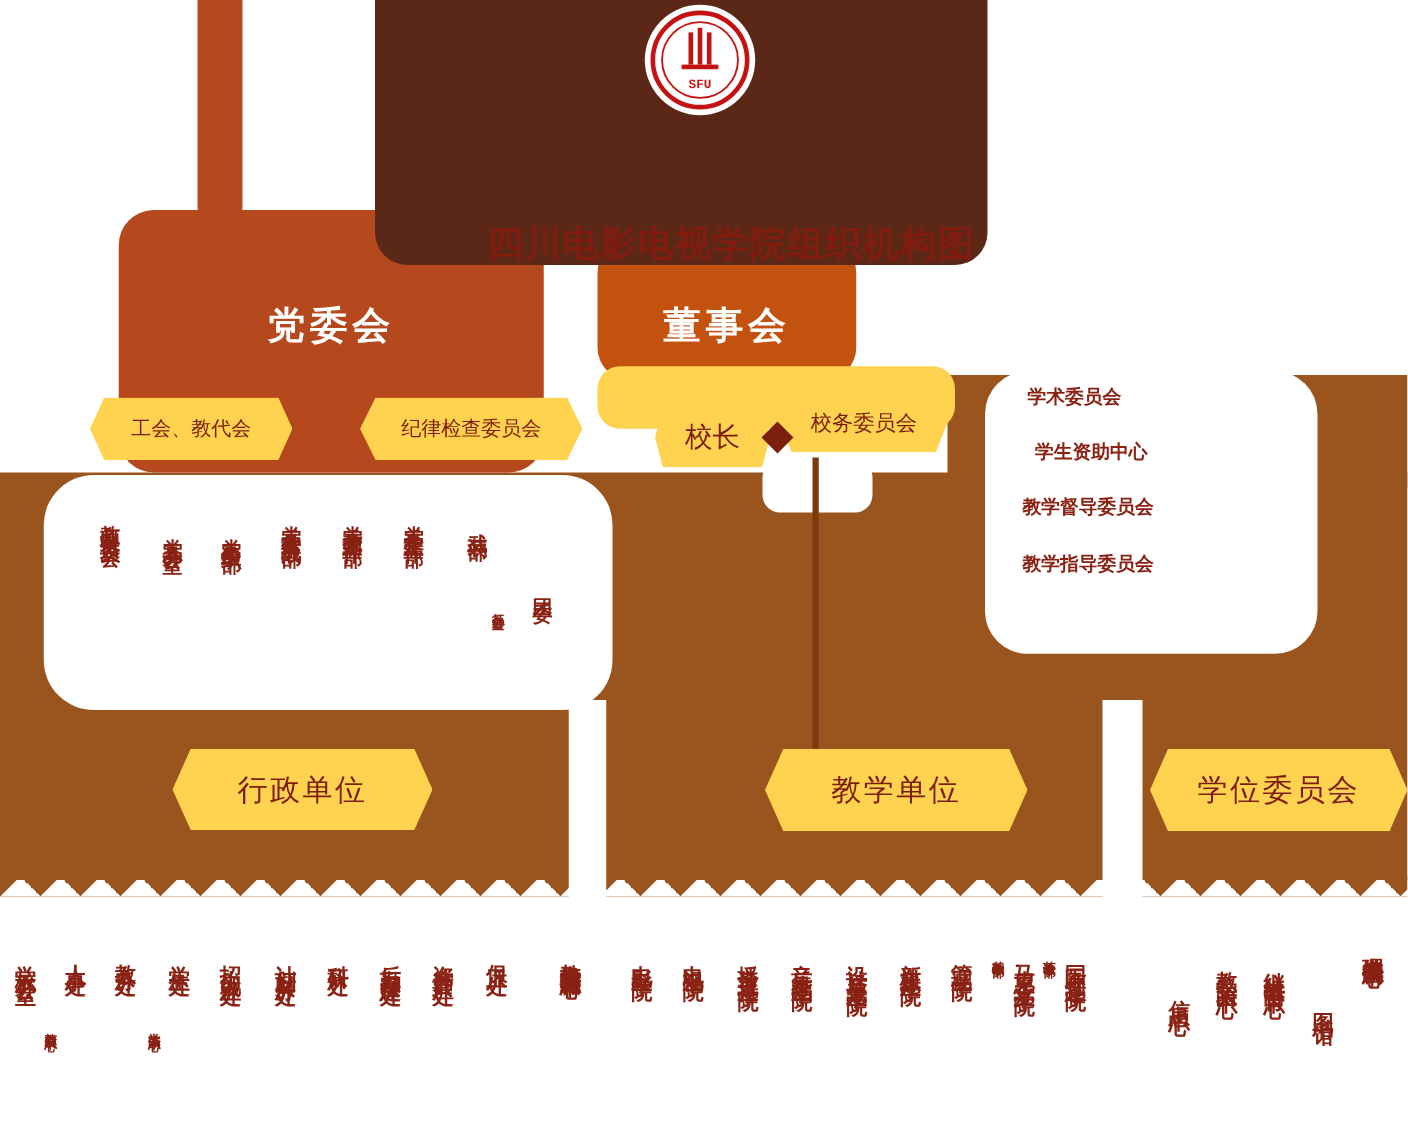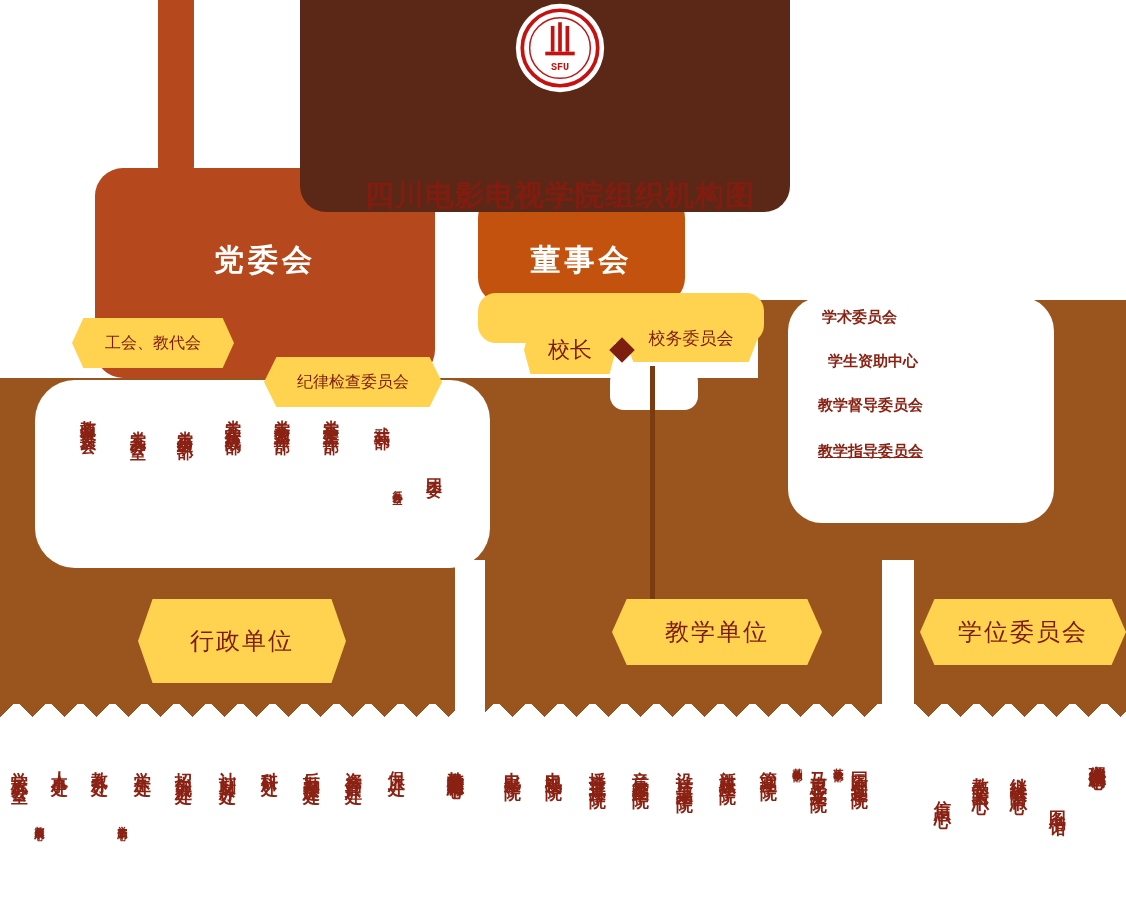--- a/index.html
+++ b/index.html
@@ -42,21 +42,21 @@
   
   .banner{
     background:var(--yellow);display:flex;align-items:center;justify-content:center;
     font-weight:normal;color:var(--banner-red);z-index:5;
     clip-path:polygon(0 50%,7% 0,93% 0,100% 50%,93% 100%,7% 100%);
     text-align:center;
   }
   .diamond{left:613px;top:341px;width:18px;height:18px;background:#7D1F0E;transform:rotate(45deg);z-index:5;}
   
   .board-label{color:#fff;font-weight:bold;font-size:30px;text-align:center;letter-spacing:4px;z-index:6;}
-  .title{color:#8C1A0E;opacity:.8;font-weight:bold;font-size:29px;text-align:center;letter-spacing:1px;z-index:6;white-space:nowrap;}
+  .title{color:#8C1A0E;opacity:.8;font-weight:bold;font-size:29px;text-align:right;letter-spacing:1px;z-index:6;white-space:nowrap;}
   
   .vtext{writing-mode:vertical-rl;text-orientation:upright;font-weight:bold;color:var(--red);z-index:6;}
   .v-main{font-size:17px;letter-spacing:4px;line-height:24px;}
   .v-sub{font-size:10px;letter-spacing:1px;line-height:12px;}
   .v-left{font-size:16px;letter-spacing:3px;line-height:20px;}
   .v-tight{letter-spacing:1px;}
   .committee{font-size:15px;font-weight:bold;color:var(--red);z-index:6;white-space:nowrap;text-align:right;}
   .logo{z-index:7;font-family:Liberation Mono, monospace;}
 </style>
 </head>
@@ -91,41 +91,41 @@
 </div>
 <div class="abs title" style="left:340px;top:176px;width:440px;">四川电影电视学院组织机构图</div>
 
 <div class="abs board-label" style="left:95px;top:240px;width:340px;">党委会</div>
 <div class="abs board-label" style="left:478px;top:240px;width:207px;">董事会</div>
 
 <div class="abs panel panel-left"></div>
 <div class="abs panel panel-right"></div>
 
 <div class="abs banner" style="left:72px;top:318px;width:162px;height:50px;font-size:16px;">工会、教代会</div>
-<div class="abs banner" style="left:264px;top:318px;width:178px;height:50px;font-size:16px;margin-top:39px;">纪律检查委员会</div>
+<div class="abs banner" style="left:288px;top:318px;width:178px;height:50px;font-size:16px;">纪律检查委员会</div>
 <div class="abs banner" style="left:524px;top:326px;width:92px;height:48px;font-size:22px;">校长</div>
 <div class="abs banner" style="left:624px;top:314px;width:134px;height:48px;font-size:17px;">校务委员会</div>
 <div class="abs diamond"></div>
 
 <div class="abs committee" style="left:822px;top:308px;">学术委员会</div>
 <div class="abs committee" style="left:828px;top:352px;">学生资助中心</div>
 <div class="abs committee" style="left:818px;top:396px;">教学督导委员会</div>
-<div class="abs committee" style="left:818px;top:442px;text-decoration:underline;">教学指导委员会</div>
+<div class="abs committee" style="left:818px;top:442px;">教学指导委员会</div>
 
 <div class="abs vtext v-left" style="left:78px;top:407px;">教师申诉委员会</div>
 <div class="abs vtext v-left" style="left:128px;top:418px;">党委办公室</div>
 <div class="abs vtext v-left" style="left:175px;top:418px;">党委组织部</div>
 <div class="abs vtext v-left" style="left:223px;top:407px;">党委宣传统战部</div>
 <div class="abs vtext v-left" style="left:272px;top:407px;">党委教师工作部</div>
 <div class="abs vtext v-left" style="left:321px;top:407px;">党委学生工作部</div>
 <div class="abs vtext v-left" style="left:372px;top:414px;">武装部</div>
 <div class="abs vtext v-sub" style="left:391px;top:482px;">征兵办公室</div>
 <div class="abs vtext v-left" style="left:424px;top:466px;">团委</div>
 
-<div class="abs banner" style="left:138px;top:599px;width:208px;height:84px;font-size:24px;letter-spacing:2px;">行政单位</div>
+<div class="abs banner" style="left:138px;top:599px;width:208px;height:65px;font-size:24px;letter-spacing:2px;">行政单位</div>
 <div class="abs banner" style="left:612px;top:599px;width:210px;height:66px;font-size:24px;letter-spacing:2px;">教学单位</div>
 <div class="abs banner" style="left:920px;top:599px;width:206px;height:66px;font-size:24px;letter-spacing:2px;">学位委员会</div>
 
 <div class="abs vtext v-main" style="left:8px;top:758px;">学校办公室</div>
 <div class="abs vtext v-main" style="left:48px;top:758px;">人事处</div>
 <div class="abs vtext v-sub" style="left:33px;top:818px;">教师发展中心</div>
 <div class="abs vtext v-main" style="left:88px;top:758px;">教务处</div>
 <div class="abs vtext v-main" style="left:131px;top:758px;">学生处</div>
 <div class="abs vtext v-sub" style="left:116px;top:818px;">学生资助中心</div>
 <div class="abs vtext v-main" style="left:172px;top:758px;">招生就业处</div>

